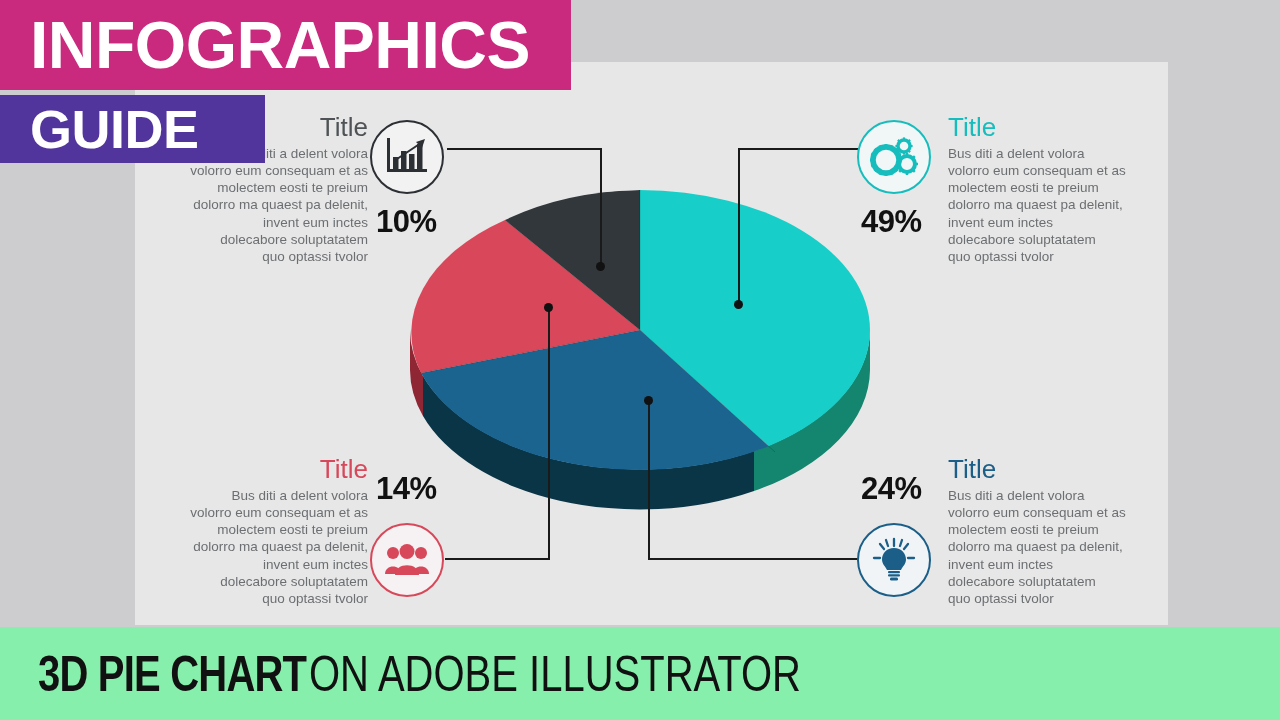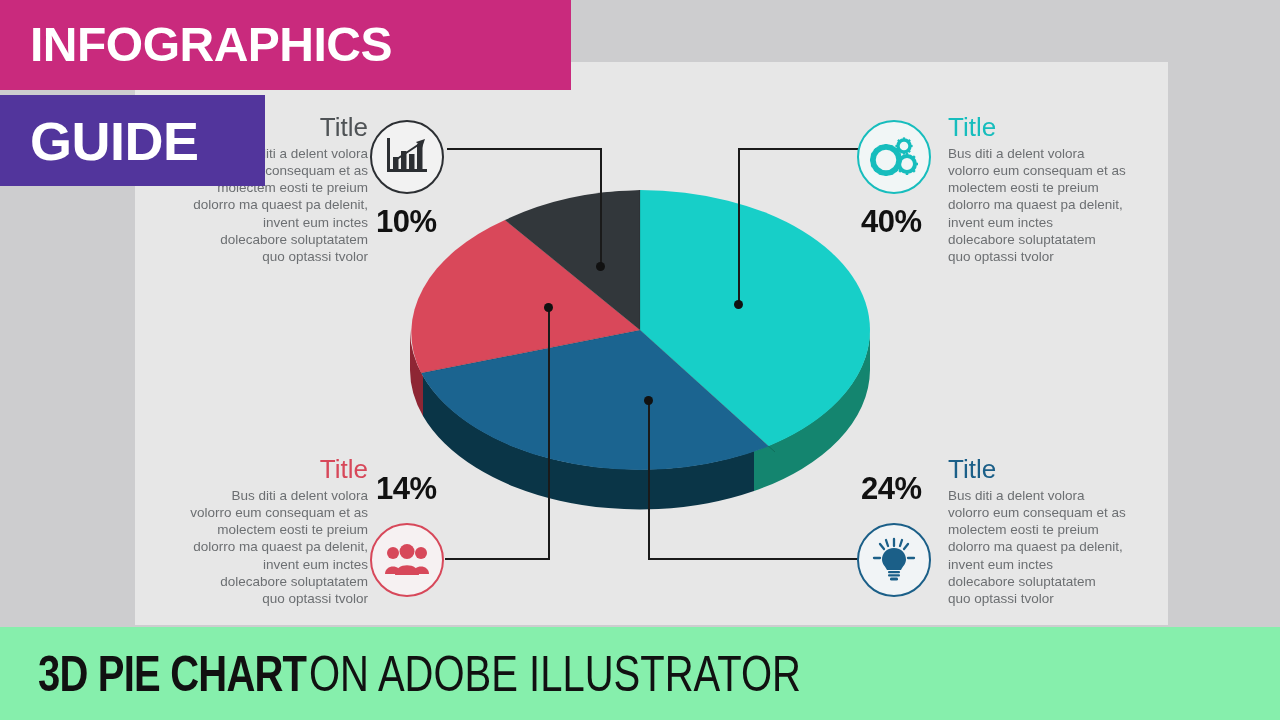--- a/index.html
+++ b/index.html
@@ -17,25 +17,25 @@
     background:#e7e7e7;
   }
 
   
   .banner-infographics{
     position:absolute;left:0;top:0;width:571px;height:90px;
     background:#c92a7d;
   }
   .banner-infographics span{
     position:absolute;left:30px;top:50%;transform:translateY(-50%);
-    color:#fff;font-weight:bold;font-size:48px;letter-spacing:-0.5px;
+    color:#fff;font-weight:bold;font-size:66px;letter-spacing:-0.5px;
     line-height:1;white-space:nowrap;
   }
   .banner-guide{
-    position:absolute;left:0;top:95px;width:265px;height:91px;
+    position:absolute;left:0;top:95px;width:265px;height:68px;
     background:#52359c;
   }
   .banner-guide span{
     position:absolute;left:30px;top:50%;transform:translateY(-50%);
     color:#fff;font-weight:bold;font-size:54px;letter-spacing:-0.5px;
     line-height:1;white-space:nowrap;
   }
 
   
   .banner-bottom{
@@ -266,21 +266,21 @@
       <path d="M 21,10 C 28.5,10 33,15.5 33,21.5 C 33,26 29.5,28.5 28,32 L 14,32 C 12.5,28.5 9,26 9,21.5 C 9,15.5 13.5,10 21,10 Z" fill="#1b5f88"></path>
       <g fill="#1b5f88">
         <rect x="15" y="33" width="12" height="2.2" rx="1"></rect>
         <rect x="15" y="36.3" width="12" height="2.2" rx="1"></rect>
         <rect x="17" y="39.6" width="8" height="3" rx="1.4"></rect>
       </g>
     </svg>
   </div>
 
   <div class="pct" id="pct-10">10%</div>
-  <div class="pct" id="pct-40">40%</div>
+  <div class="pct" id="pct-40">49%</div>
   <div class="pct" id="pct-20">14%</div>
   <div class="pct" id="pct-30">24%</div>
 
   <div class="tblock t-left" id="blk-tl">
     <div class="ttl" style="color:#4f5356;">Title</div>
     <div class="body">Bus diti a delent volora
 volorro eum consequam et as
 molectem eosti te preium
 dolorro ma quaest pa delenit,
 invent eum inctes

